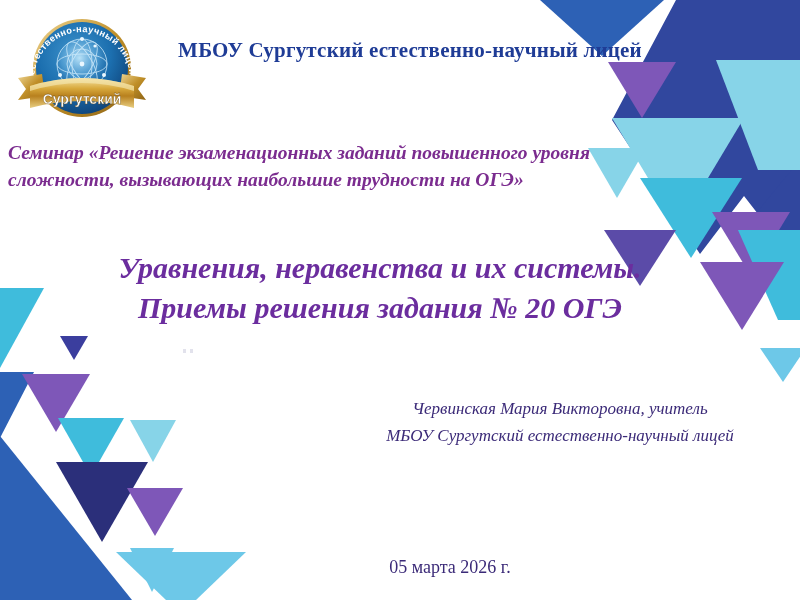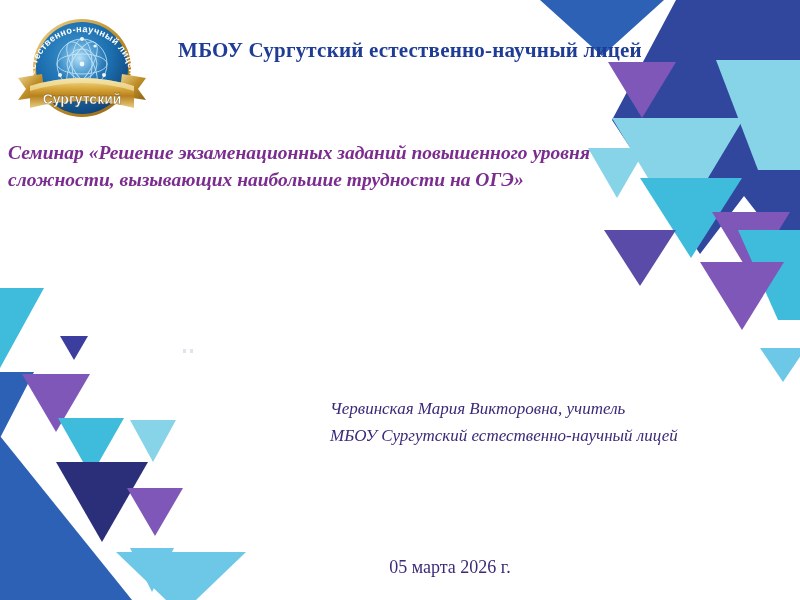--- a/index.html
+++ b/index.html
@@ -75,20 +75,21 @@
     line-height: 1.33;
     color: #6B2D9E;
   }
 
   
   .author {
     position: absolute;
     left: 330px;
     top: 396px;
     width: 460px;
+    text-align: center;
     font-style: italic;
     font-size: 17px;
     line-height: 1.58;
     color: #3B2A78;
   }
 
   
   .date {
     position: absolute;
     left: 300px;
@@ -202,20 +203,24 @@
       <path d="M 18,78 Q 70,62 122,78 L 122,100 Q 70,86 18,100 Z" fill="url(#goldG)"></path>
       <path d="M 18,78 Q 70,62 122,78 L 122,83 Q 70,67 18,83 Z" fill="#F4E6B0" opacity=".65"></path>
       <text x="70" y="96" text-anchor="middle" font-family="'Liberation Sans', sans-serif" font-size="14" font-weight="bold" fill="#FFFFFF" stroke="#6E4E12" stroke-width="0.35">Сургутский</text>
     </svg>
   </div>
 
   <div class="header-title">МБОУ Сургутский естественно-научный лицей</div>
 
   <div class="seminar">Семинар «Решение экзаменационных заданий повышенного уровня сложности, вызывающих наибольшие трудности на ОГЭ»</div>
 
+  <div class="main-title">
+    <div>Уравнения, неравенства и их системы.</div>
+    <div>Приемы решения задания № 20 ОГЭ</div>
+  </div>
 
   <svg class="tiny-dots" viewBox="0 0 14 6" xmlns="http://www.w3.org/2000/svg">
     <rect x="1" y="1" width="3" height="4" fill="#E2E2EC"></rect>
     <rect x="8" y="1" width="3" height="4" fill="#E2E2EC"></rect>
   </svg>
 
   <div class="author">
     <div>Червинская Мария Викторовна, учитель</div>
     <div>МБОУ Сургутский естественно-научный лицей</div>
   </div>

